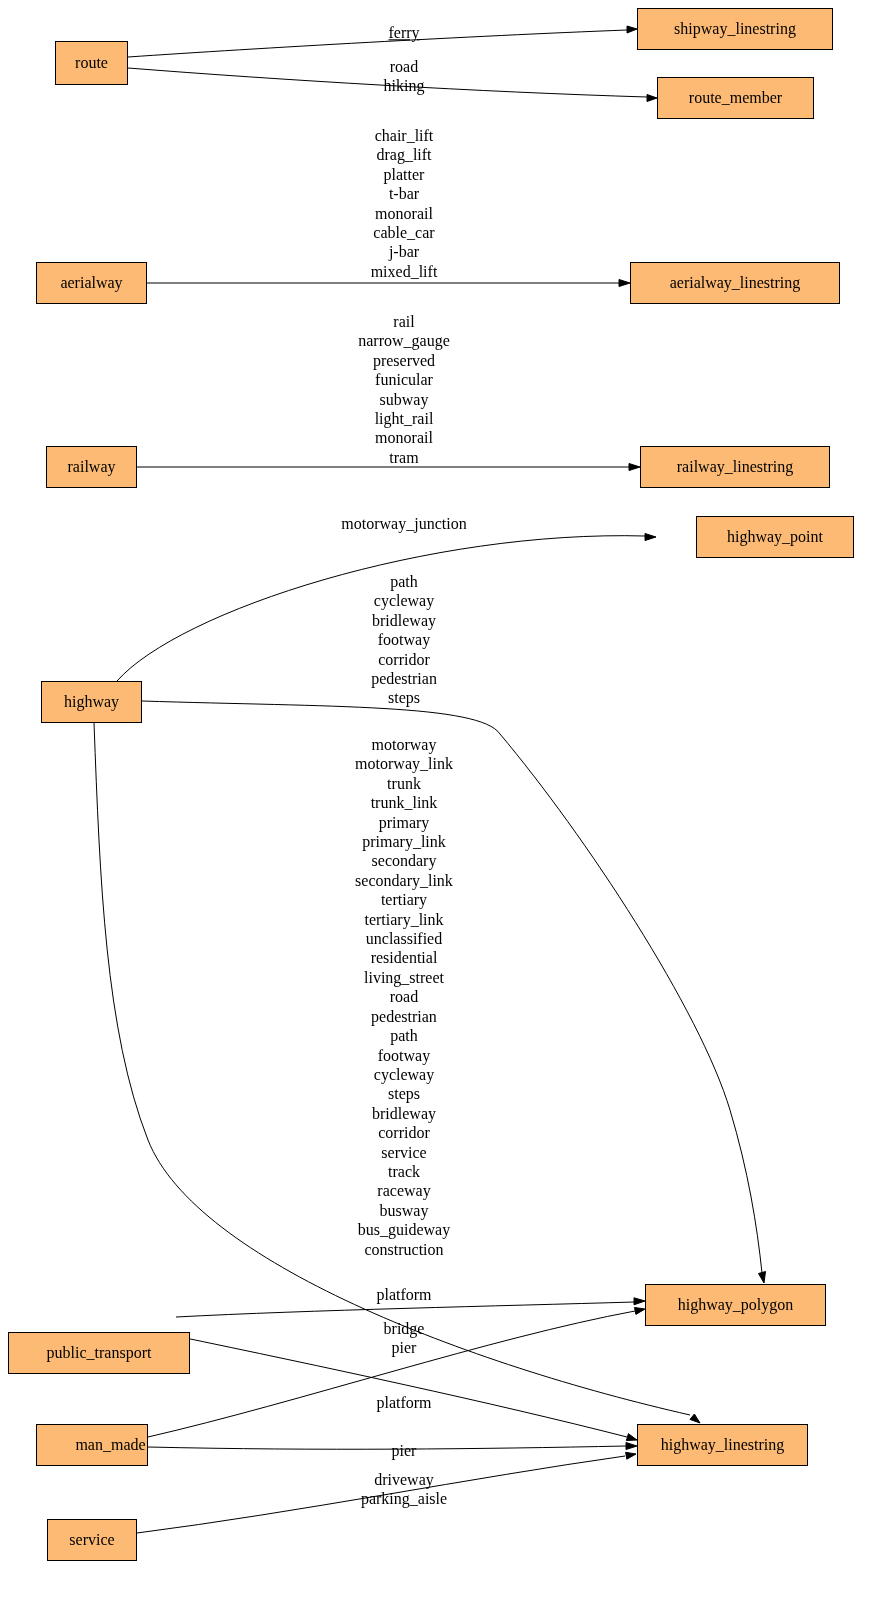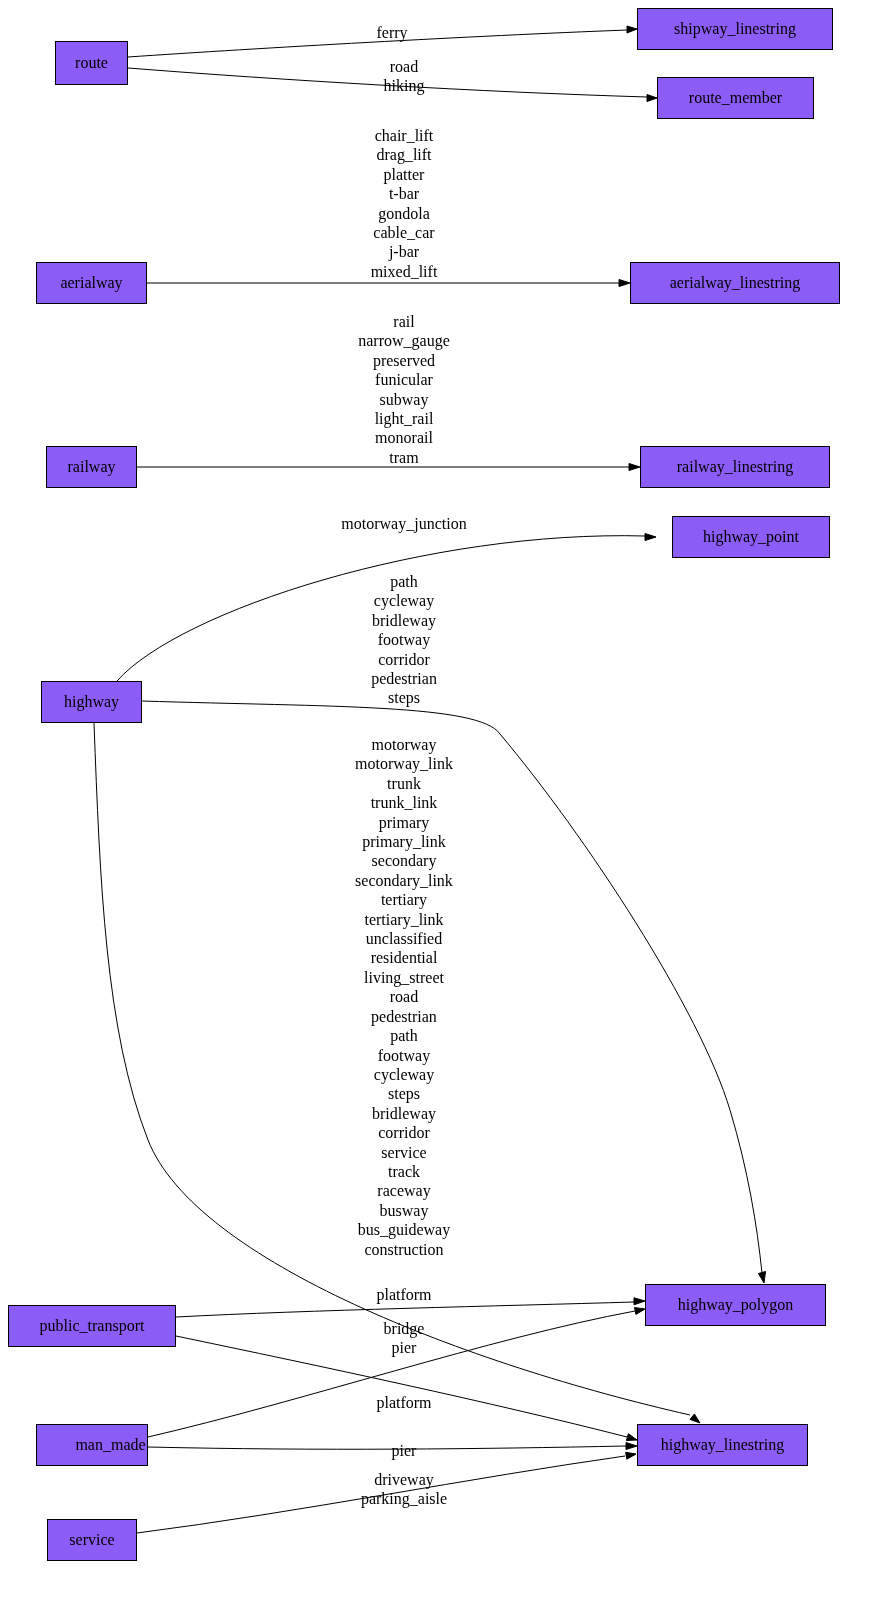--- a/index.html
+++ b/index.html
@@ -16,21 +16,21 @@
     position: absolute;
     left: 0; top: 0;
     width: 873px; height: 1619px;
   }
   #edges path { fill: none; stroke: #000; stroke-width: 1; }
   #edges polygon { fill: #000; stroke: #000; }
   .node {
     position: absolute;
     box-sizing: border-box;
     border: 1px solid #000;
-    background: #8b5cf6;
+    background: #fdba74;
     display: flex;
     align-items: center;
     justify-content: center;
     font-size: 16px;
     white-space: nowrap;
   }
   .edge-label {
     position: absolute;
     transform: translate(-50%, -50%);
     text-align: center;
@@ -88,21 +88,21 @@
     </div>
   <div class="node" style="left:36px; top:262px; width:111px; height:42px;">
       <span>aerialway</span>
     </div>
   <div class="node" style="left:46px; top:446px; width:91px; height:42px;">
       <span>railway</span>
     </div>
   <div class="node" style="left:41px; top:681px; width:101px; height:42px;text-align:right;">
       <span>highway</span>
     </div>
-  <div class="node" style="left:8px; top:1305px; width:168px; height:42px;">
+  <div class="node" style="left:8px; top:1332px; width:182px; height:42px;">
       <span>public_transport</span>
     </div>
   <div class="node" style="left:36px; top:1424px; width:112px; height:42px;padding-left:37px;">
       <span>man_made</span>
     </div>
   <div class="node" style="left:47px; top:1519px; width:90px; height:42px;">
       <span>service</span>
     </div>
 
   <div class="node" style="left:637px; top:8px; width:196px; height:42px;">
@@ -110,38 +110,38 @@
     </div>
   <div class="node" style="left:657px; top:77px; width:157px; height:42px;">
       <span>route_member</span>
     </div>
   <div class="node" style="left:630px; top:262px; width:210px; height:42px;">
       <span>aerialway_linestring</span>
     </div>
   <div class="node" style="left:640px; top:446px; width:190px; height:42px;">
       <span>railway_linestring</span>
     </div>
-  <div class="node" style="left:672px; top:516px; width:158px; height:42px;">
+  <div class="node" style="left:696px; top:516px; width:158px; height:42px;">
       <span>highway_point</span>
     </div>
   <div class="node" style="left:645px; top:1284px; width:181px; height:42px;">
       <span>highway_polygon</span>
     </div>
   <div class="node" style="left:637px; top:1424px; width:171px; height:42px;">
       <span>highway_linestring</span>
     </div>
 
-  <div class="edge-label" style="left:392px; top:33px;">ferry</div>
+  <div class="edge-label" style="left:404px; top:33px;text-decoration:underline;">ferry</div>
   <div class="edge-label" style="left:404px; top:76px;">road
 hiking</div>
   <div class="edge-label" style="left:404px; top:204px;">chair_lift
 drag_lift
 platter
 t-bar
-gondola
+monorail
 cable_car
 j-bar
 mixed_lift</div>
   <div class="edge-label" style="left:404px; top:390px;">rail
 narrow_gauge
 preserved
 funicular
 subway
 light_rail
 monorail

